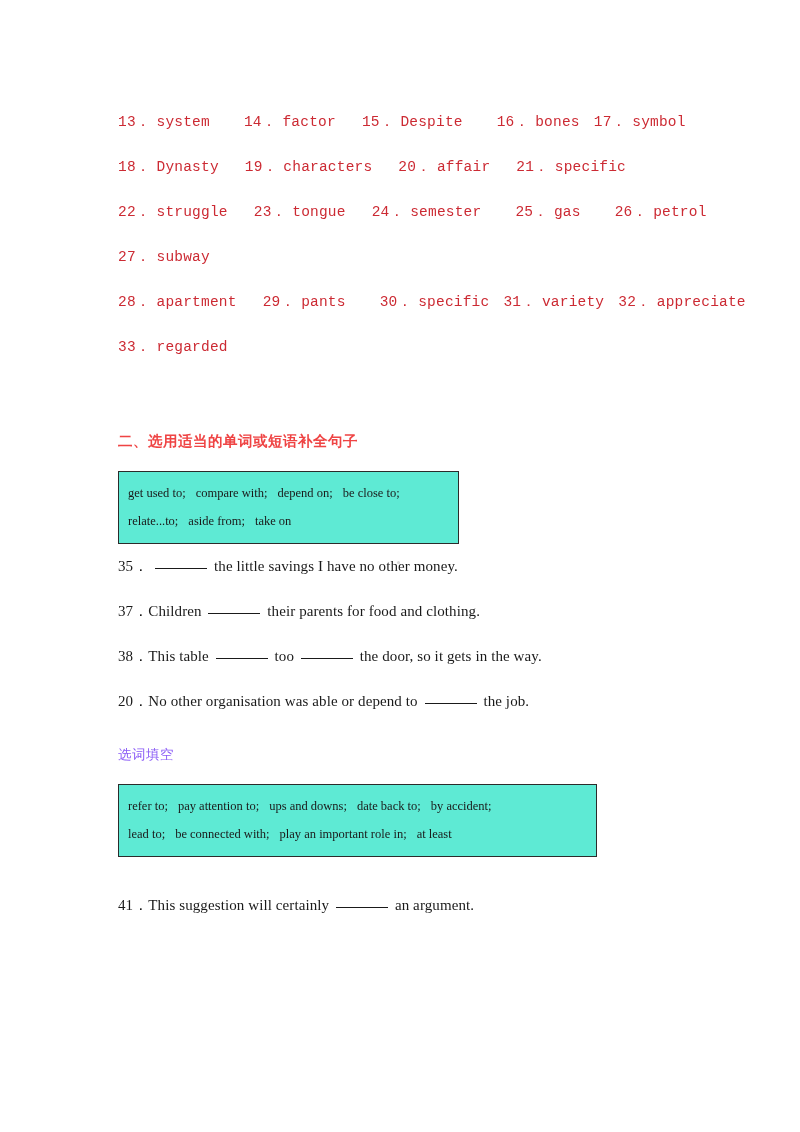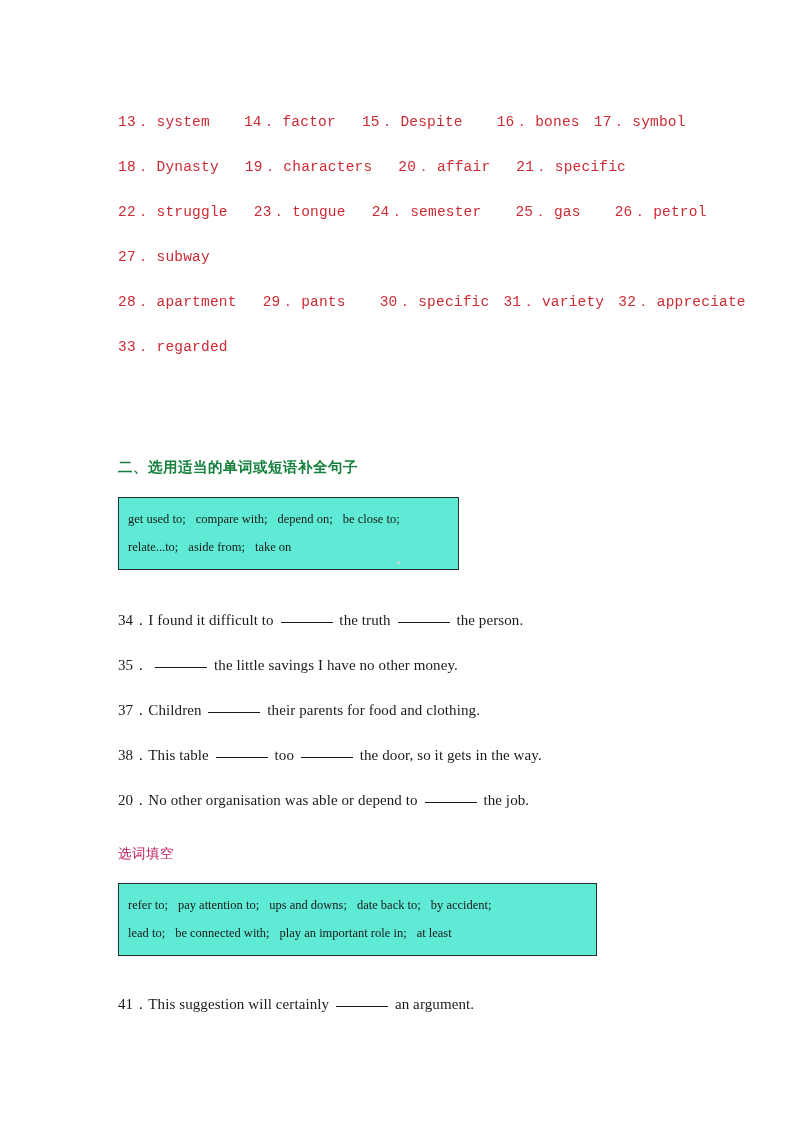--- a/index.html
+++ b/index.html
@@ -53,22 +53,22 @@
   }
   .gap-s  { display: inline-block; width: 14px; }
   .gap-m  { display: inline-block; width: 26px; }
   .gap-l  { display: inline-block; width: 34px; }
 
   
   .section-heading {
     font-family: "DejaVu Sans", "Liberation Sans", sans-serif;
     font-weight: bold;
     font-size: 14.5px;
-    color: #15803d;
-    margin-top: 88px;
+    color: #ef4444;
+    margin-top: 62px;
     margin-bottom: 0;
     letter-spacing: 0.5px;
   }
 
   
   .wordbank {
     border: 1px solid #2b2b2b;
     box-sizing: border-box;
     margin-top: 20px;
     padding: 7px 9px 8px 9px;
@@ -109,21 +109,21 @@
     vertical-align: 2px;
     height: 12px;
   }
   .first-q { margin-top: 28px; }
 
   
   .sub-label {
     font-family: "DejaVu Sans", "Liberation Sans", sans-serif;
     font-weight: normal;
     font-size: 13.5px;
-    color: #be185d;
+    color: #8b5cf6;
     margin-top: 22px;
     letter-spacing: 0.5px;
   }
 
   .q41 { margin-top: 26px; }
 
   
   .speck {
     position: absolute;
     left: 397px;
@@ -175,23 +175,20 @@
       <div class="row">
         <span class="term">get used to;</span><span class="wb-gap"></span><span class="term">compare with;</span><span class="wb-gap"></span><span class="term">depend on;</span><span class="wb-gap"></span><span class="term">be close to;</span>
       </div>
       <div class="row">
         <span class="term">relate...to;</span><span class="wb-gap"></span><span class="term">aside from;</span><span class="wb-gap"></span><span class="term">take on</span>
       </div>
     </div>
 
     <div class="qlist">
 
-      <div class="question first-q">
-        <span class="qnum">34．</span><span>I found it difficult to </span><span class="blank"></span><span> the truth </span><span class="blank"></span><span> the person.</span>
-      </div>
 
       <div class="question">
         <span class="qnum">35．</span><span> </span><span class="blank"></span><span> the little savings I have no other money.</span>
       </div>
 
 
       <div class="question">
         <span class="qnum">37．</span><span>Children </span><span class="blank"></span><span> their parents for food and clothing.</span>
       </div>
 

